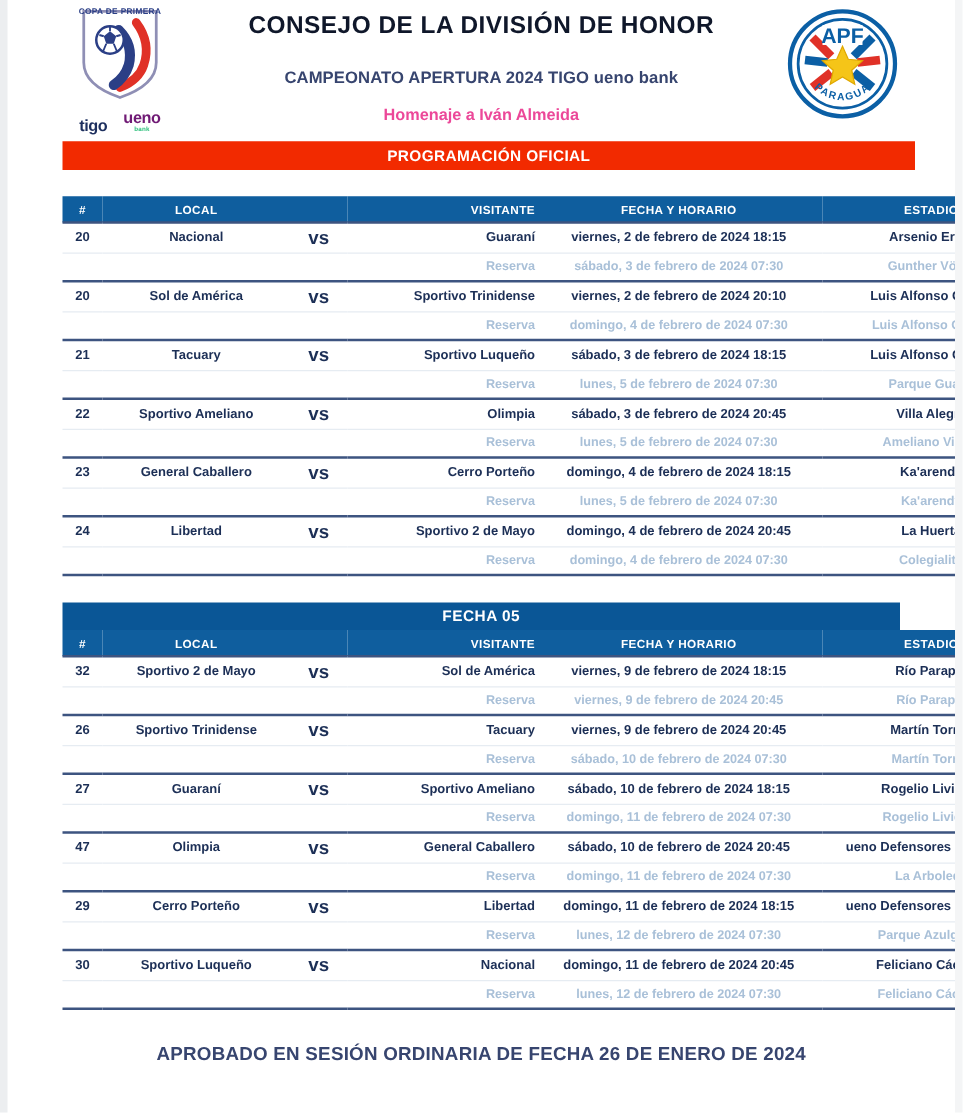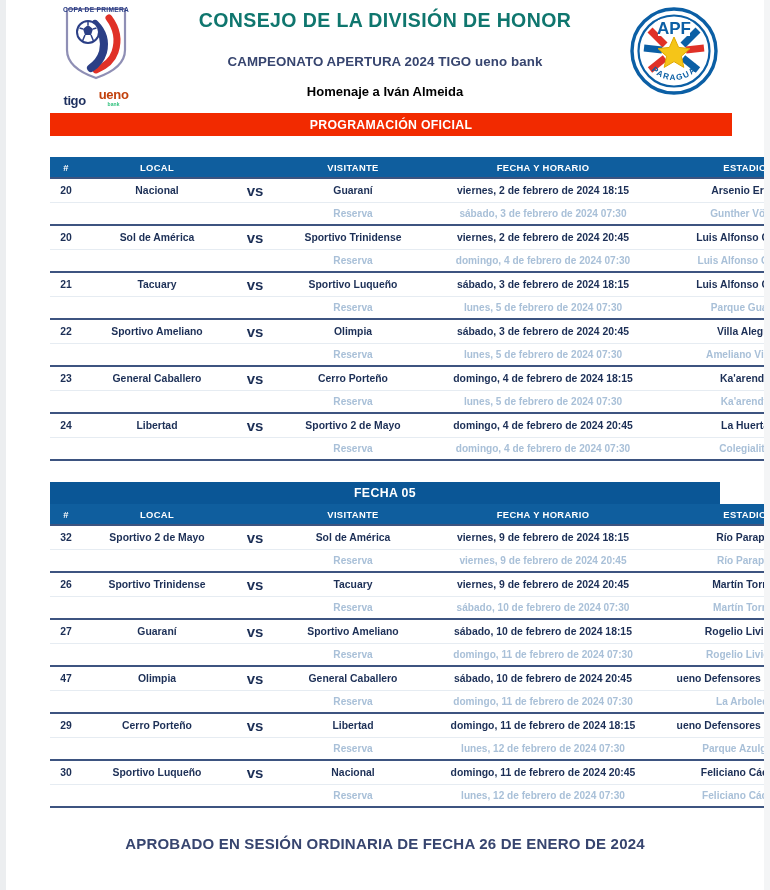--- a/index.html
+++ b/index.html
@@ -42,55 +42,55 @@
   }
   .title-block {
     flex: 1 1 auto;
     text-align: center;
     padding-top: 10px;
   }
   .main-title {
     font-size: 19.5px;
     font-weight: bold;
     letter-spacing: .4px;
-    color: #0f766e;
+    color: #0f172a;
     line-height: 1.1;
   }
   .sub-title {
     font-size: 13.3px;
     font-weight: bold;
     color: #37456f;
     margin-top: 23px;
     letter-spacing: .1px;
   }
   .sub-title2 {
     font-size: 13px;
     font-weight: bold;
-    color: #000000;
+    color: #ec4899;
     margin-top: 15px;
   }
 
   
   .sponsors {
     display: flex;
     align-items: flex-end;
     gap: 13px;
     margin-top: 4px;
   }
   .tigo-mark {
     font-size: 13px;
     font-weight: bold;
     color: #1d2f5e;
     letter-spacing: -.4px;
     position: relative;
     line-height: 1;
   }
   .ueno-mark { line-height: 1; text-align: center; }
   .ueno-mark .u {
-    font-size: 13px; font-weight: bold; color: #c2410c; letter-spacing: -.3px;
+    font-size: 13px; font-weight: bold; color: #701a75; letter-spacing: -.3px;
     position: relative; display:inline-block;
   }
   .ueno-mark .b { font-size: 5px; color: #2bbf7a; font-weight: bold; letter-spacing:.2px;}
 
   
   .red-banner {
     margin: 3px 32px 0 44px;
     height: 23px;
     background: #f22a00;
     color: #ffffff;
@@ -119,21 +119,21 @@
     font-size: 9.4px;
     font-weight: bold;
     letter-spacing: .35px;
   }
   table { width: 100%; border-collapse: collapse; table-layout: fixed; }
   .col-head td { vertical-align: middle; }
 
   .c-num   { width: 32px;  text-align: center; }
   .c-local { width: 150px; text-align: center; }
   .c-vs    { width: 46px;  text-align: center; }
-  .c-vis   { width: 150px; text-align: center; }
+  .c-vis   { width: 150px; text-align: right; }
   .c-dt    { width: 230px; text-align: center; }
   .c-est   { width: 174px; text-align: center; }
 
   tr.match td {
     height: 24px;
     font-size: 10.4px;
     font-weight: bold;
     color: #1c2f56;
     border-top: 2.2px solid #3d5480;
     vertical-align: middle;
@@ -243,21 +243,21 @@
               <td class="c-vs">&nbsp;</td>
               <td class="c-vis">Reserva</td>
               <td class="c-dt">sábado, 3 de febrero de 2024 07:30</td>
               <td class="c-est">Gunther Vögel</td>
             </tr>
             <tr class="match">
               <td class="c-num">20</td>
               <td class="c-local">Sol de América</td>
               <td class="c-vs">vs</td>
               <td class="c-vis">Sportivo Trinidense</td>
-              <td class="c-dt">viernes, 2 de febrero de 2024 20:45</td>
+              <td class="c-dt">viernes, 2 de febrero de 2024 20:10</td>
               <td class="c-est">Luis Alfonso Giagni</td>
             </tr>
             <tr class="reserva">
               <td class="c-num">&nbsp;</td>
               <td class="c-local">&nbsp;</td>
               <td class="c-vs">&nbsp;</td>
               <td class="c-vis">Reserva</td>
               <td class="c-dt">domingo, 4 de febrero de 2024 07:30</td>
               <td class="c-est">Luis Alfonso Giagni</td>
             </tr>

